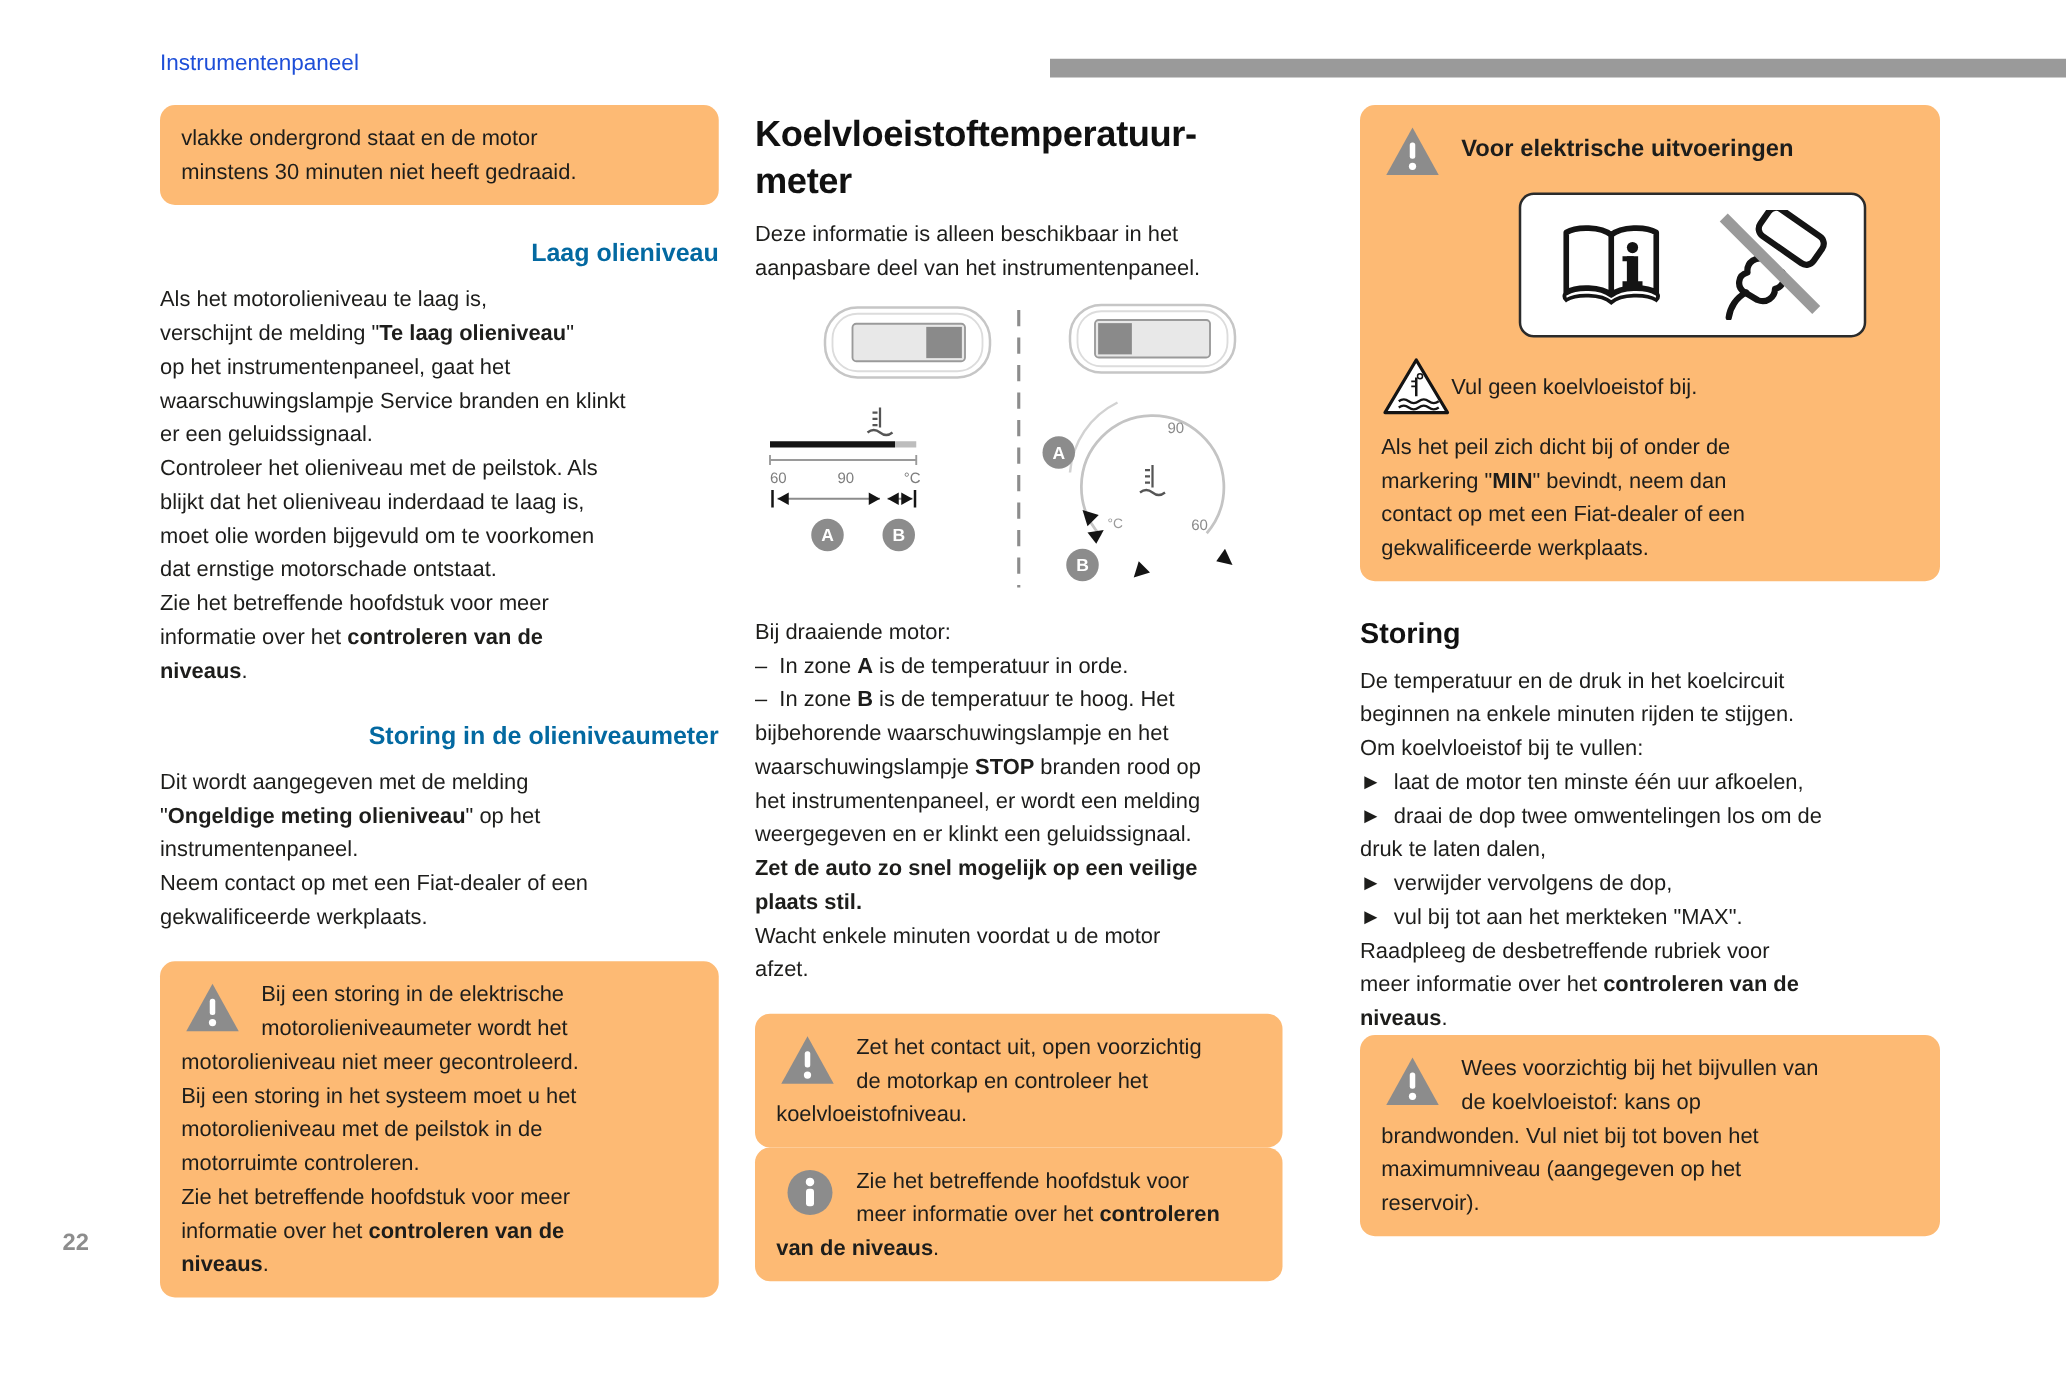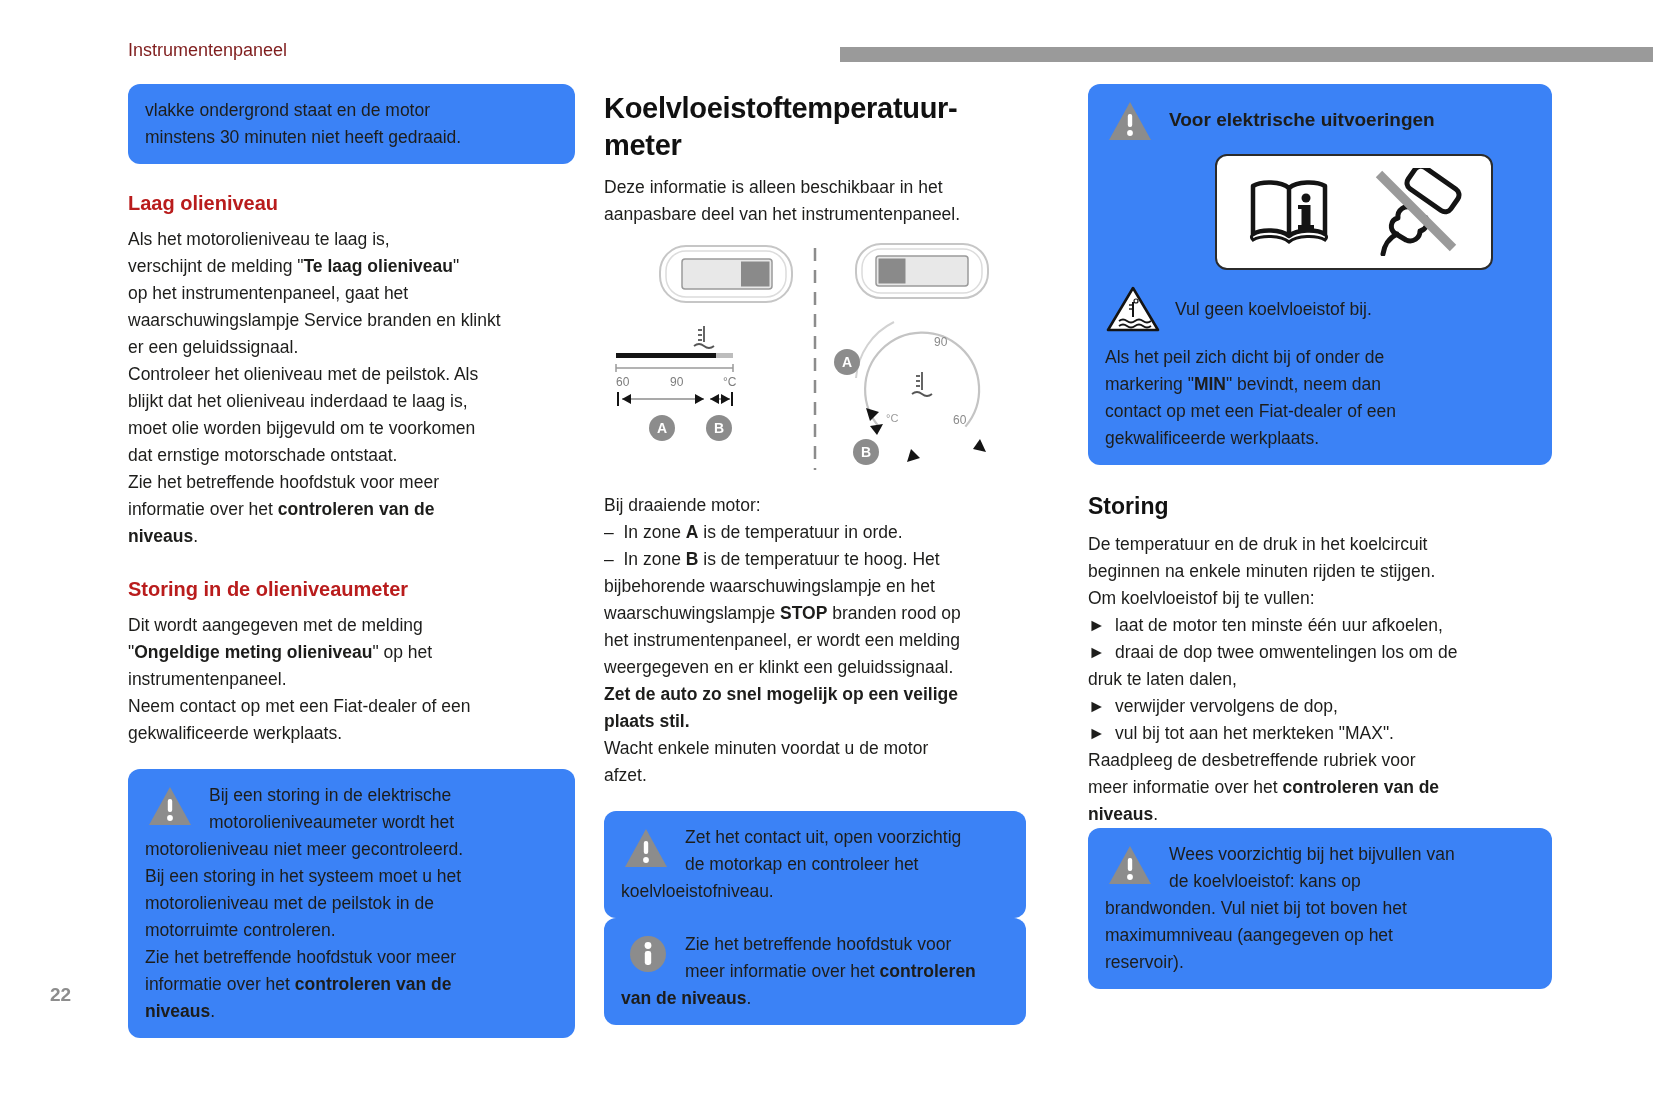--- a/index.html
+++ b/index.html
@@ -1,51 +1,51 @@
 <!DOCTYPE html>
 <html><head>
 <meta charset="utf-8">
 <style>
   html,body{margin:0;padding:0;}
   body{
     width:1653px;height:1102px;position:relative;overflow:hidden;
     background:#ffffff;color:#1d1d1b;
     font-family:"Liberation Sans","DejaVu Sans",sans-serif;
   }
-  .hdr{position:absolute;left:128px;top:40px;font-size:18px;color:#7f1d1d;}
+  .hdr{position:absolute;left:128px;top:40px;font-size:18px;color:#1d4ed8;}
   .topbar{position:absolute;left:840px;top:47px;width:813px;height:15px;background:#9a9a9a;}
   .pagenum{position:absolute;left:50px;top:984px;font-size:19px;font-weight:bold;color:#8d8d8d;}
 
   .col{position:absolute;font-size:17.5px;line-height:27px;}
   .col1{left:128px;top:84px;width:447px;}
   .col2{left:604px;top:86px;width:422px;}
   .col3{left:1088px;top:84px;width:464px;}
 
-  .note{background:#3b82f6;border-radius:12px;padding:13px 17px;display:flow-root;}
+  .note{background:#fdba74;border-radius:12px;padding:13px 17px;display:flow-root;}
   .rich{white-space:pre-wrap;}
   p.rich{margin:0 0 0 0;}
-  h3{font-size:20px;line-height:26px;margin:26px 0 10px 0;color:#b91c1c;}
+  h3{font-size:20px;line-height:26px;margin:26px 0 10px 0;color:#0369a1;text-align:right;}
   .h1{font-size:29px;line-height:37px;font-weight:bold;margin:4px 0 10px 0;color:#111;white-space:pre-wrap;letter-spacing:-0.3px;}
   .h2{font-size:23px;line-height:30px;font-weight:bold;margin:26px 0 10px 0;color:#111;}
 
   .w-icon{float:left;width:46px;height:42px;margin:3px 16px 4px 2px;}
   .i-icon{float:left;width:38px;height:38px;margin:4px 18px 4px 8px;}
   .gap-top{margin-top:22px;}
 
   .fig{margin:12px 0 6px 0;}
 
   
   .box-title-row{display:flow-root;margin-bottom:4px;}
   .box-title{font-weight:bold;font-size:19px;padding-top:9px;}
   .frame{
     box-sizing:border-box;width:278px;height:116px;margin:8px 0 14px 110px;
     background:#fff;border:2.5px solid #2b2b2b;border-radius:12px;
     display:flex;align-items:center;justify-content:center;gap:26px;
   }
-  .coolant-row{display:flex;align-items:center;gap:14px;margin:0 0 10px 0;}
+  .coolant-row{display:flex;align-items:center;margin:0 0 10px 0;}
   .coolant-row .txt{font-size:17.5px;}
   .small-tri{width:56px;height:50px;flex:0 0 auto;}
 
   b{font-weight:bold;}
 </style>
 </head>
 <body>
 
 <svg width="0" height="0" style="position:absolute">
   <defs>

